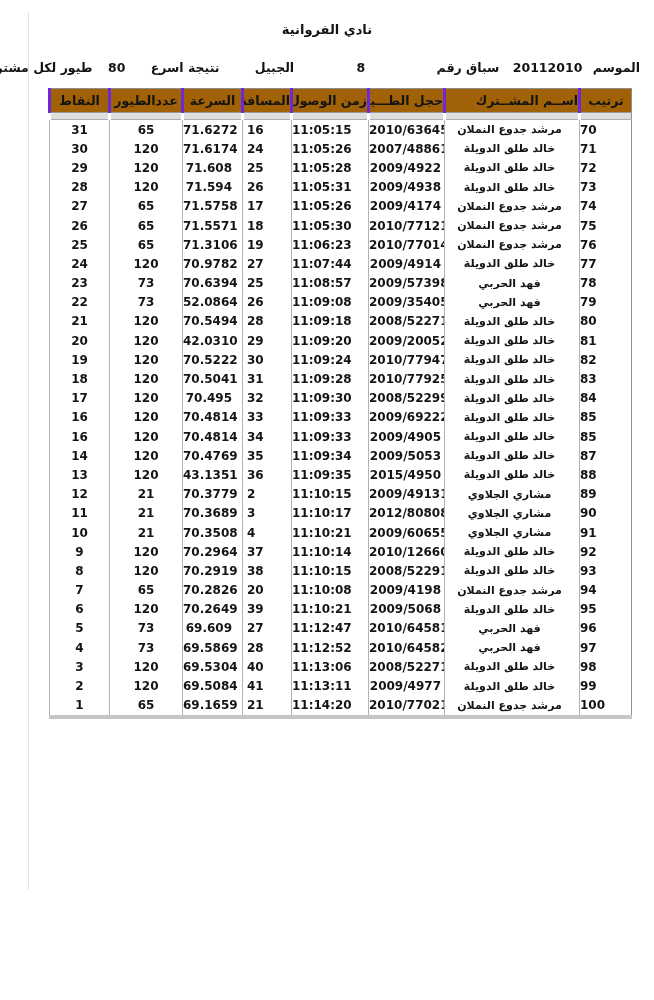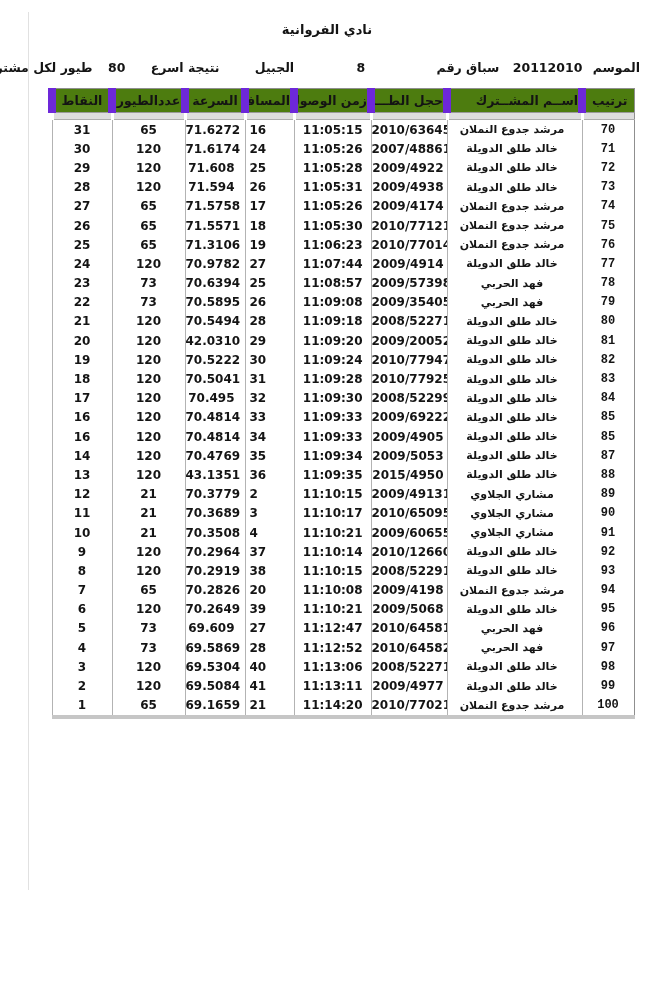--- a/index.html
+++ b/index.html
@@ -38,49 +38,49 @@
   .results-wrap{position:absolute;left:48px;top:88px;}
   table.results{
     direction:rtl;
     border-collapse:collapse;
     table-layout:fixed;
     width:582px;
     border:1px solid #8f8f8f;
     border-bottom:4px solid #c6c6c6;
   }
   table.results th{
-    background:#4d7c0f;
+    background:#a16207;
     height:23px;
     font-size:12.5px;font-weight:bold;
     text-align:center;vertical-align:middle;
-    border-left:8px solid #6d28d9;
+    border-left:3px solid #6d28d9;
     border-bottom:1px solid #9a9a9a;
     padding:0;
     overflow:hidden;white-space:nowrap;
   }
   table.results th.h-name{text-align:right;padding-right:0;}
   table.results tr.spacer td{
     background:#dedede;height:6px;
     border-left:3px solid #ffffff;
     border-bottom:1px solid #adadad;
     padding:0;
   }
   table.results tbody.data td{
     height:19.19px;
     font-size:12px;font-weight:bold;
     vertical-align:middle;
     border-left:1px solid #b3b3b3;
     padding:0;
     overflow:hidden;white-space:nowrap;
     background:#ffffff;
   }
-  td.c-rank{text-align:center;font-family:Liberation Mono, monospace;}
+  td.c-rank{text-align:left;}
   td.c-name{text-align:center;padding-right:5px !important;font-size:11px !important;}
   td.c-ring{text-align:right;padding-right:3px !important;}
-  td.c-time{text-align:right;padding-right:8px !important;}
+  td.c-time{padding-right:8px !important;}
   td.c-dist{text-align:left;padding-left:4px !important;}
   td.c-speed{text-align:right;padding-right:10px !important;}
   td.c-birds{text-align:center;margin-top:17px;}
   td.c-points{text-align:center;}
 </style>
 </head>
 <body>
 
 <div class="scan-line"></div>
 
@@ -223,21 +223,21 @@
           <td class="c-speed num">70.6394</td>
           <td class="c-birds num">73</td>
           <td class="c-points num">23</td>
         </tr>
         <tr>
           <td class="c-rank">79</td>
           <td class="c-name">فهد الحربي</td>
           <td class="c-ring num">2009/35405</td>
           <td class="c-time num">11:09:08</td>
           <td class="c-dist num">26</td>
-          <td class="c-speed num">70.5895</td>
+          <td class="c-speed num">52.0864</td>
           <td class="c-birds num">73</td>
           <td class="c-points num">22</td>
         </tr>
         <tr>
           <td class="c-rank">80</td>
           <td class="c-name">خالد طلق الدويلة</td>
           <td class="c-ring num">2008/522717</td>
           <td class="c-time num">11:09:18</td>
           <td class="c-dist num">28</td>
           <td class="c-speed num">70.5494</td>
@@ -330,21 +330,21 @@
           <td class="c-ring num">2009/49131</td>
           <td class="c-time num">11:10:15</td>
           <td class="c-dist num">2</td>
           <td class="c-speed num">70.3779</td>
           <td class="c-birds num">21</td>
           <td class="c-points num">12</td>
         </tr>
         <tr>
           <td class="c-rank">90</td>
           <td class="c-name">مشاري الجلاوي</td>
-          <td class="c-ring num">2010/65095</td>
+          <td class="c-ring num">2012/80808</td>
           <td class="c-time num">11:10:17</td>
           <td class="c-dist num">3</td>
           <td class="c-speed num">70.3689</td>
           <td class="c-birds num">21</td>
           <td class="c-points num">11</td>
         </tr>
         <tr>
           <td class="c-rank">91</td>
           <td class="c-name">مشاري الجلاوي</td>
           <td class="c-ring num">2009/606552</td>

